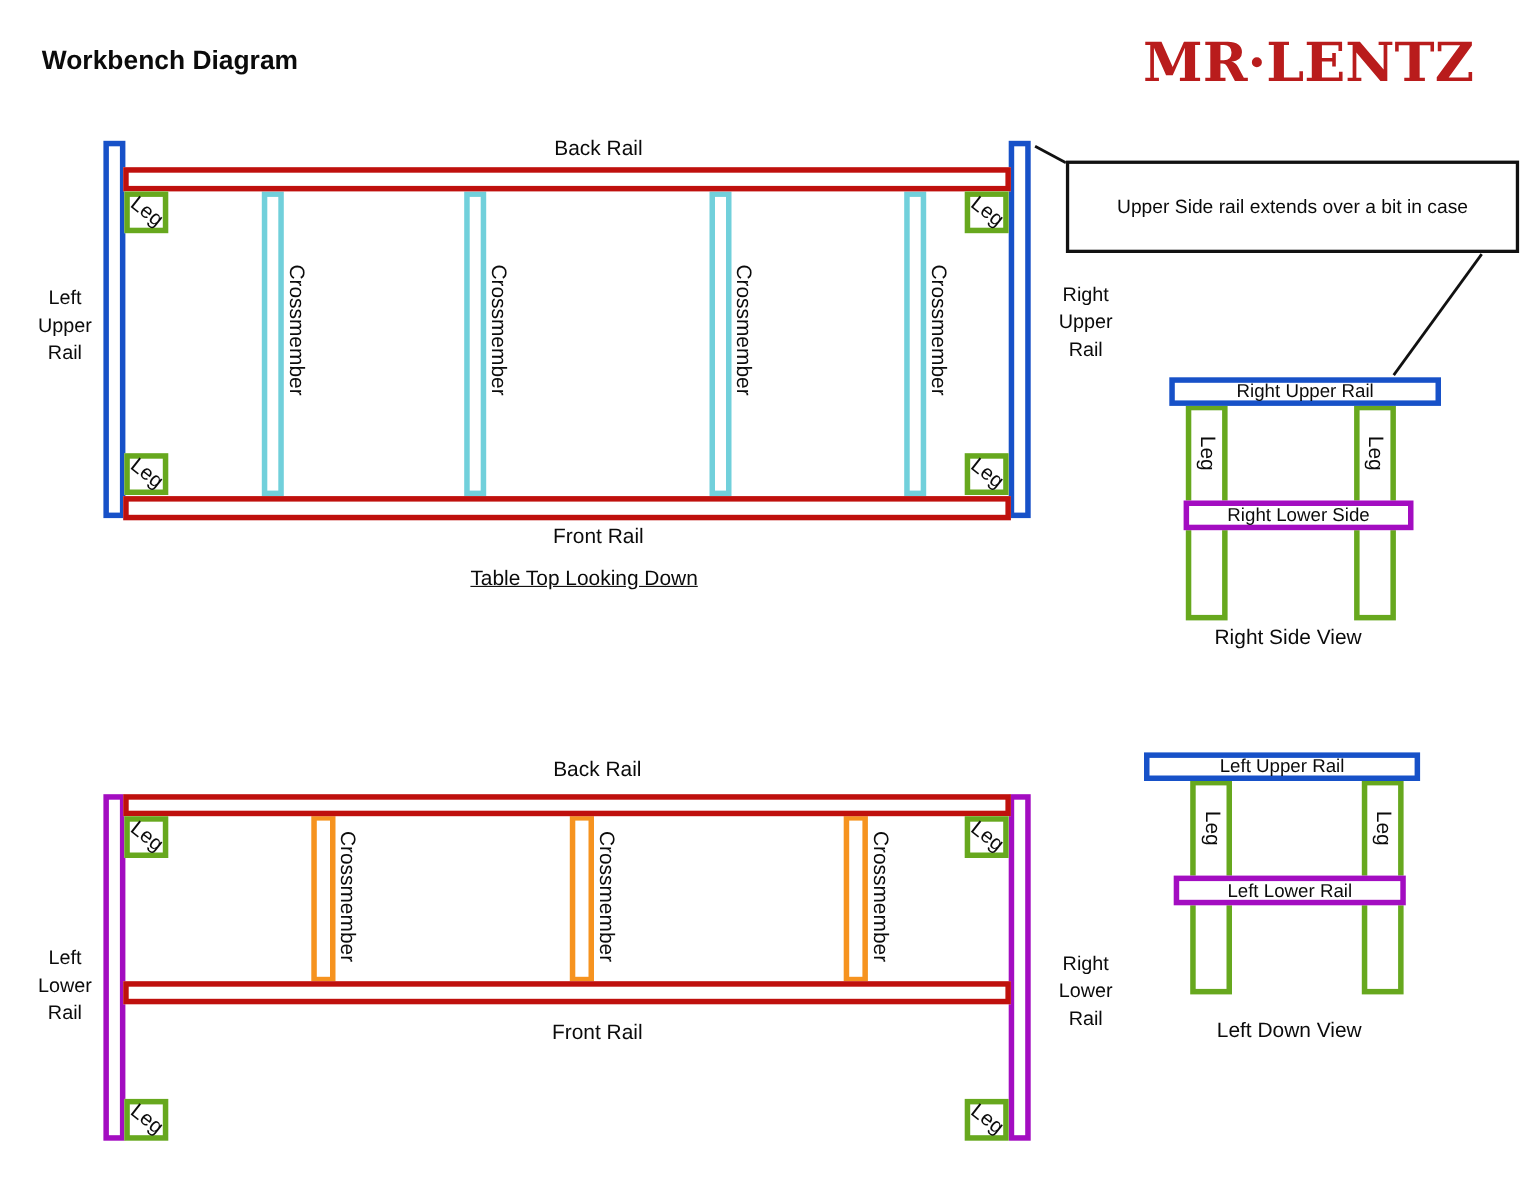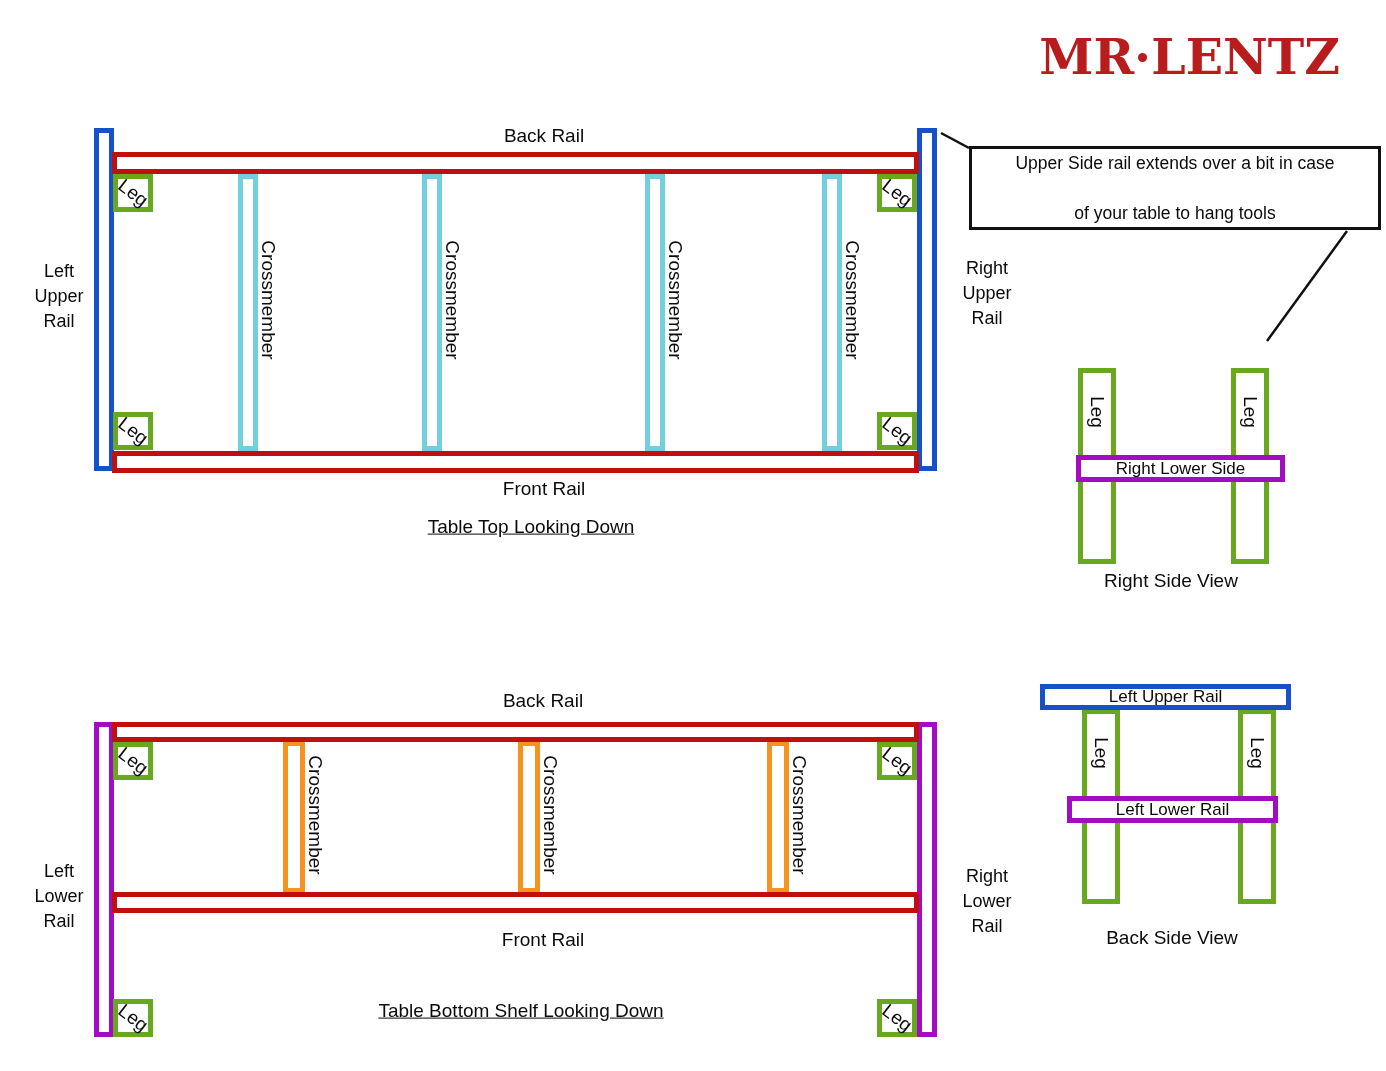--- a/index.html
+++ b/index.html
@@ -34,30 +34,30 @@
        text-align:center;font-size:17.5px;line-height:25px;z-index:5;gap:25px;}
   .side-rail{display:flex;align-items:center;justify-content:center;
        font-size:17px;background:#fff;}
   svg.leads{position:absolute;left:0;top:0;z-index:0;}
 </style>
 </head>
 <body>
 
 <div class="canvas">
 
+  <div class="page-title">Workbench Diagram</div>
   <div class="brand">MR·LENTZ</div>
 
   <svg class="leads" width="1386" height="1071">
     <line x1="941" y1="133" x2="969" y2="148" stroke="#111" stroke-width="2.5"></line>
     <line x1="1347" y1="231" x2="1267" y2="341" stroke="#111" stroke-width="2.5"></line>
   </svg>
 
   <div class="note-box">
     <div>Upper Side rail extends over a bit in case</div>
-    <div>of your table to hang tools</div>
   </div>
 
   <div class="lbl" style="left:544px;top:136px;">Back Rail</div>
 
   <div class="abs outline rail-blue z2" style="left:94px;top:128px;width:20px;height:343px;"></div>
   <div class="abs outline rail-blue z2" style="left:917px;top:128px;width:20px;height:343px;"></div>
   <div class="abs outline rail-red z3" style="left:112px;top:152px;width:807px;height:22px;"></div>
   <div class="abs outline rail-red z3" style="left:112px;top:451px;width:807px;height:22px;"></div>
 
   <div class="abs outline xm-cyan" style="left:238px;top:174px;width:20px;height:277px;"></div>
@@ -85,20 +85,21 @@
   </div>
   <div class="lbl lbl-sm" style="left:987px;top:293px;">
     <div>Right</div>
     <div>Upper</div>
     <div>Rail</div>
   </div>
 
   <div class="lbl" style="left:544px;top:489px;">Front Rail</div>
   <div class="lbl underline" style="left:531px;top:527px;">Table Top Looking Down</div>
 
+  <div class="abs rail-blue side-rail z5" style="left:1063px;top:343px;width:247px;height:26px;">Right Upper Rail</div>
   <div class="abs outline leg-box" style="left:1078px;top:368px;width:38px;height:196px;z-index:2;"></div>
   <div class="abs outline leg-box" style="left:1231px;top:368px;width:38px;height:196px;z-index:2;"></div>
   <div class="side-leg-lbl" style="left:1097px;top:412px;">Leg</div>
   <div class="side-leg-lbl" style="left:1250px;top:412px;">Leg</div>
   <div class="abs rail-purple side-rail z5" style="left:1076px;top:455px;width:209px;height:27px;">Right Lower Side</div>
   <div class="lbl" style="left:1171px;top:581px;">Right Side View</div>
 
   <div class="lbl" style="left:543px;top:701px;">Back Rail</div>
 
   <div class="abs outline rail-purple z2" style="left:94px;top:722px;width:20px;height:315px;"></div>
@@ -127,23 +128,22 @@
     <div>Lower</div>
     <div>Rail</div>
   </div>
   <div class="lbl lbl-sm" style="left:987px;top:901px;">
     <div>Right</div>
     <div>Lower</div>
     <div>Rail</div>
   </div>
 
   <div class="lbl" style="left:543px;top:940px;">Front Rail</div>
-  <div class="lbl underline" style="left:521px;top:1011px;">Table Bottom Shelf Looking Down</div>
 
   <div class="abs rail-blue side-rail z5" style="left:1040px;top:684px;width:251px;height:26px;">Left Upper Rail</div>
   <div class="abs outline leg-box" style="left:1082px;top:709px;width:38px;height:195px;z-index:2;"></div>
   <div class="abs outline leg-box" style="left:1238px;top:709px;width:38px;height:195px;z-index:2;"></div>
   <div class="side-leg-lbl" style="left:1101px;top:753px;">Leg</div>
   <div class="side-leg-lbl" style="left:1257px;top:753px;">Leg</div>
   <div class="abs rail-purple side-rail z5" style="left:1067px;top:796px;width:211px;height:27px;">Left Lower Rail</div>
-  <div class="lbl" style="left:1172px;top:938px;">Back Side View</div>
+  <div class="lbl" style="left:1172px;top:938px;">Left Down View</div>
 
 </div>
 
 </body></html>

